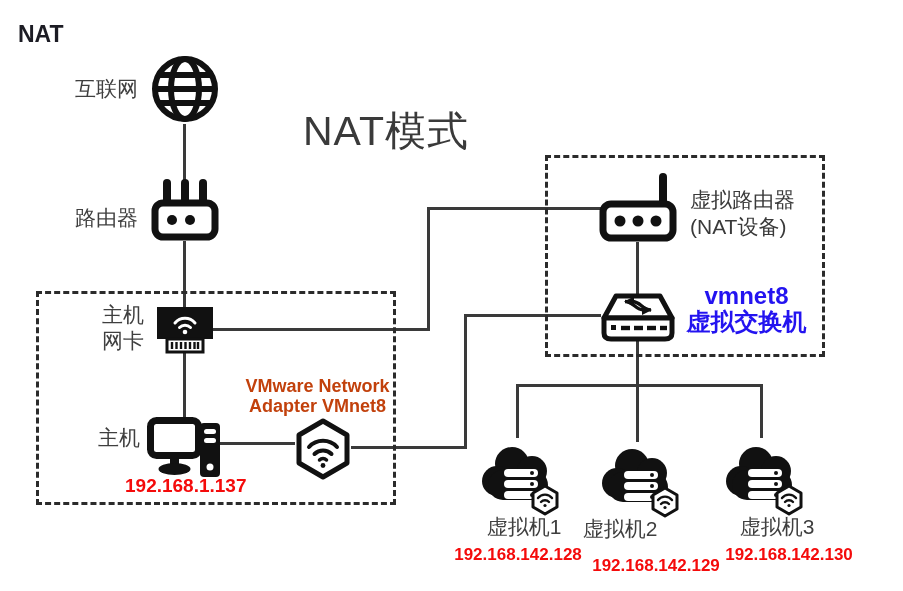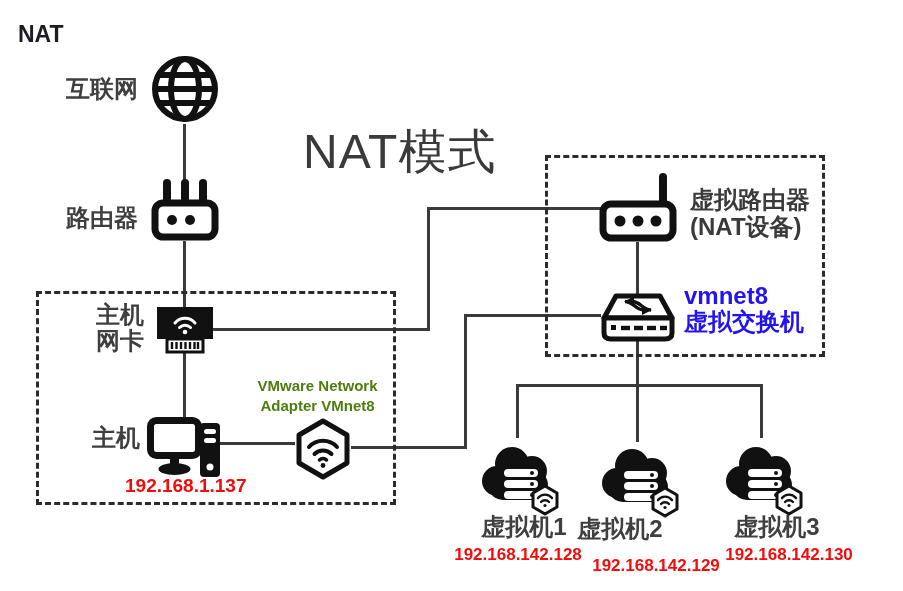--- a/index.html
+++ b/index.html
@@ -4,29 +4,29 @@
 <style>
   html,body{margin:0;padding:0;background:#fff;}
   #canvas{
     position:relative;width:903px;height:591px;background:#fff;overflow:hidden;
     font-family:"Liberation Sans","DejaVu Sans",sans-serif;color:#3f3f3f;
   }
   .abs{position:absolute;}
   .hline{position:absolute;height:3px;background:#3a3a3a;}
   .vline{position:absolute;width:3px;background:#3a3a3a;}
   .dashed-box{position:absolute;border:3px dashed #2b2b2b;background:transparent;}
-  .lbl{position:absolute;font-weight:bold;color:#3f3f3f;font-size:24px;line-height:26px;}
+  .lbl{position:absolute;font-weight:normal;color:#3f3f3f;font-size:21px;line-height:26px;}
   .lbl.right{text-align:right;}
   .lbl.center{text-align:center;}
   .ip{position:absolute;font-weight:bold;color:#f40b0b;font-size:19px;text-align:center;white-space:nowrap;}
   .ip.vm{font-size:17px;}
   .title-small{position:absolute;left:18px;top:8px;font-size:23px;font-weight:bold;color:#1c1c24;margin-top:13px;}
-  .title-big{position:absolute;left:303px;top:120px;font-size:48px;font-weight:400;color:#3a3a3a;letter-spacing:1px;}
-  .orange{position:absolute;font-weight:bold;font-size:15px;line-height:20px;color:#4d7c0f;text-align:center;}
-  .blue{position:absolute;font-weight:bold;font-size:24px;line-height:26px;color:#2313f0;text-align:left;}
+  .title-big{position:absolute;left:303px;top:104px;font-size:41px;font-weight:400;color:#3a3a3a;letter-spacing:1px;}
+  .orange{position:absolute;font-weight:bold;font-size:18px;line-height:20px;color:#c2410c;text-align:center;}
+  .blue{position:absolute;font-weight:bold;font-size:24px;line-height:26px;color:#2313f0;text-align:center;}
   svg{display:block;}
 </style>
 </head>
 <body>
 
 <div id="canvas">
 
   <div class="title-small">NAT</div>
   <div class="title-big">NAT模式</div>
 

